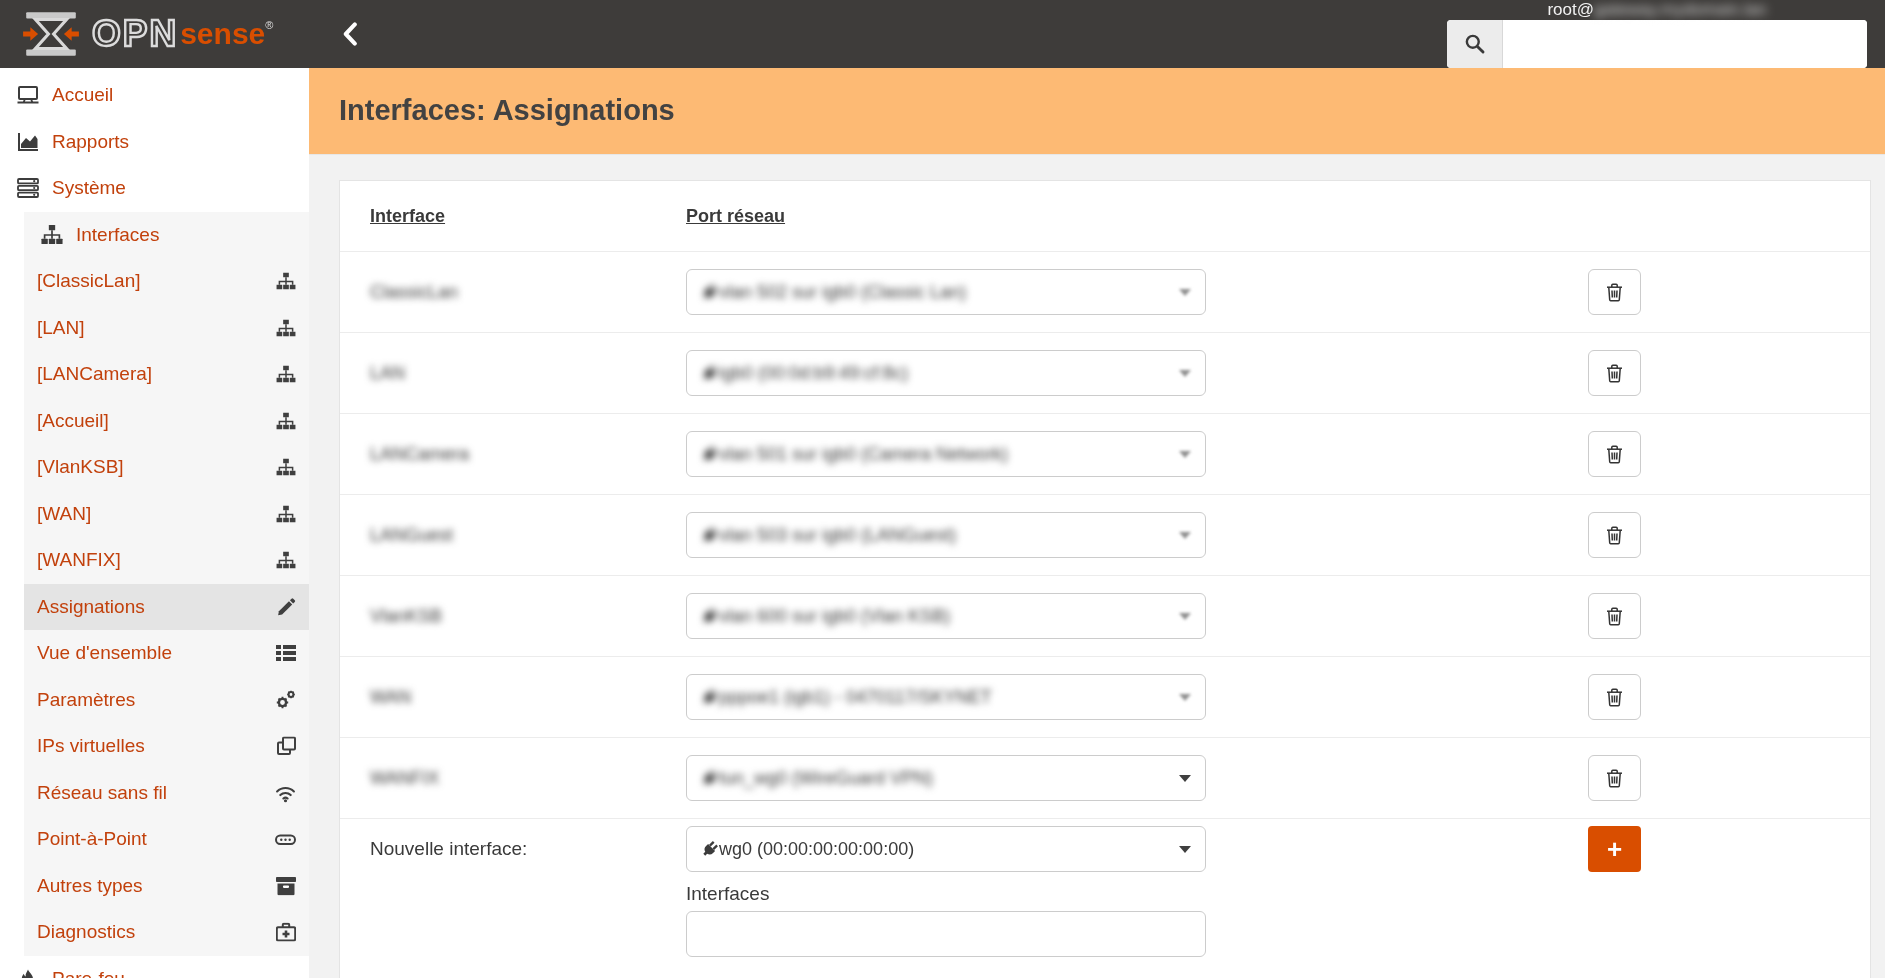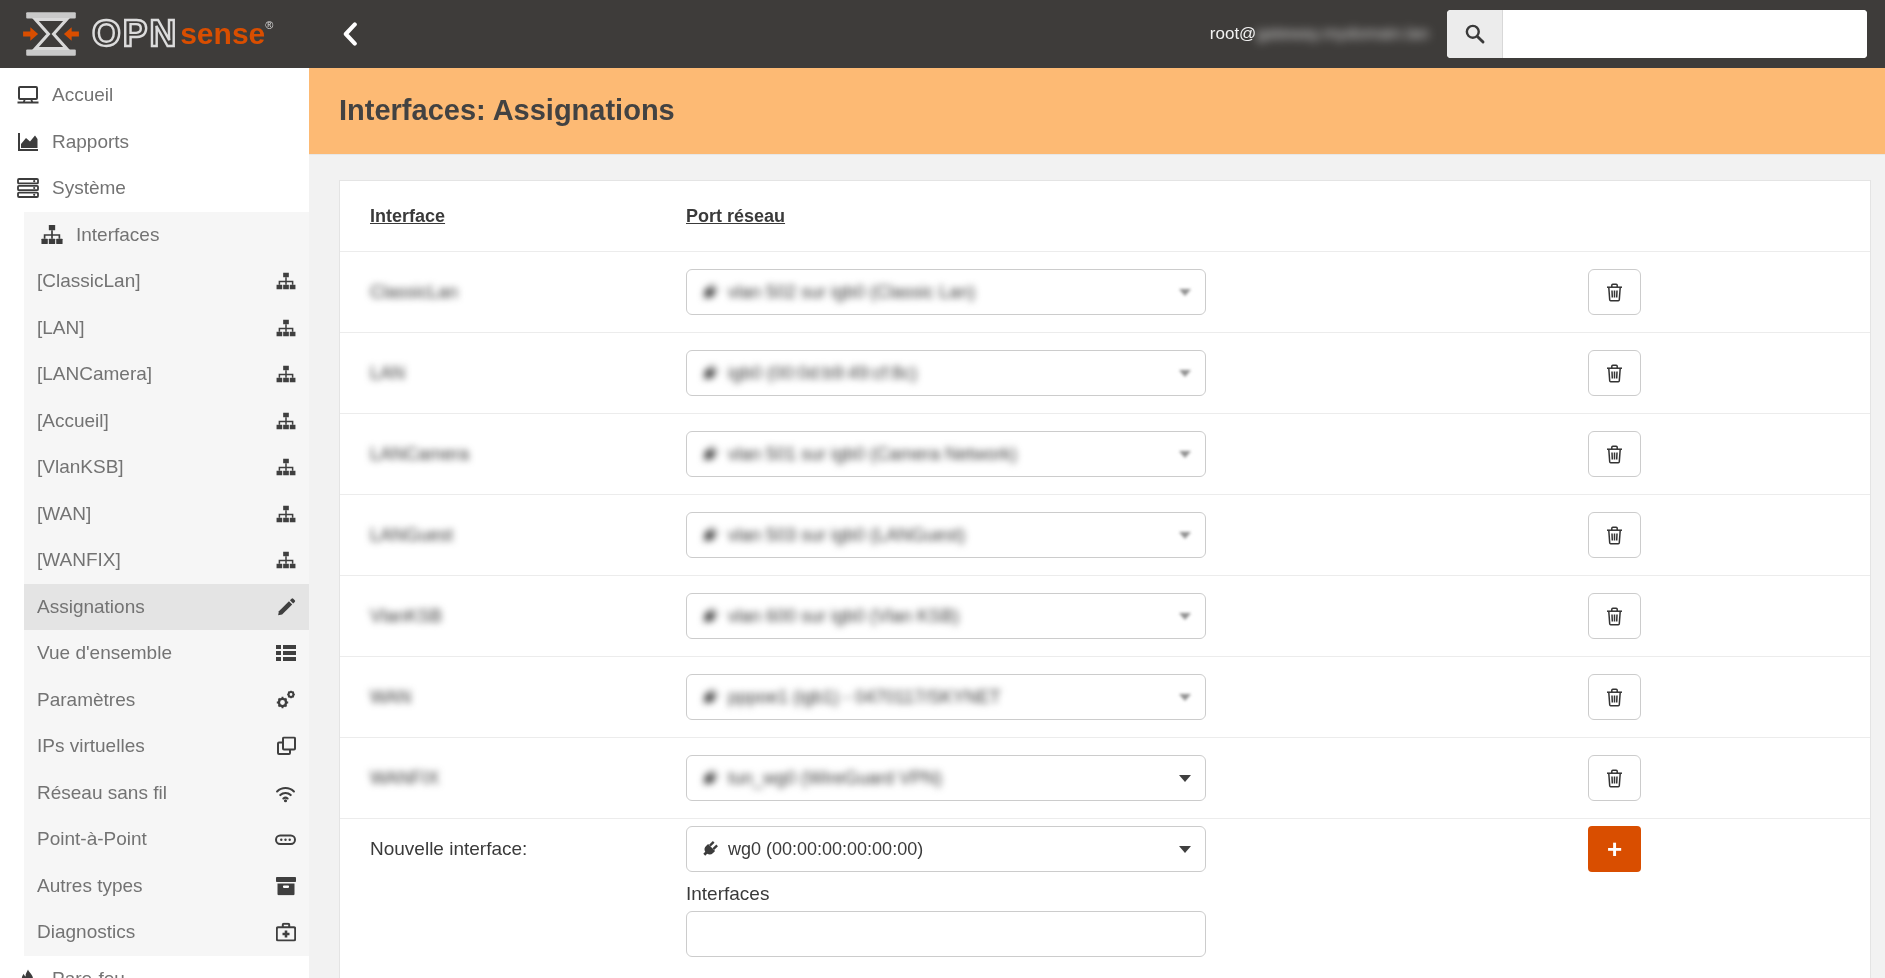--- a/index.html
+++ b/index.html
@@ -12,54 +12,54 @@
   
   .topbar{ position:absolute; top:0; left:0; width:1885px; height:68px;
     background:#3e3c3a; display:flex; align-items:center; z-index:20;gap:28px;}
   .brand{ display:flex; align-items:center; margin-left:20px; }
   .brand-logo{ margin-right:10px; }
   .brand-opn{ font-size:37px; font-weight:bold; letter-spacing:2px;
     color:#dcdcdc; -webkit-text-fill-color:transparent; -webkit-text-stroke:2.4px #dcdcdc; }
   .brand-sense{ font-size:30px; font-weight:bold; color:#d94e00; margin-left:2px; }
   .brand-reg{ color:#ddd; font-size:11px; align-self:flex-start; margin-top:8px; }
   .collapse-btn{ margin-left:40px; cursor:pointer; display:flex; align-items:center; }
-  .topbar-right{ margin-left:auto; display:flex; align-items:center; }
+  .topbar-right{ margin-left:auto; display:flex; align-items:center;flex-direction:column; }
   .user{ color:#f2f2f2; font-size:17px; white-space:nowrap; }
   .user-host{ filter:blur(5px); opacity:.8; }
   .search-group{ display:flex; margin-left:18px; margin-right:18px;
     width:420px; height:48px; border-radius:4px; overflow:hidden; background:#fff;}
   .search-addon{ width:56px; background:#ececec; border-right:1px solid #d8d8d8;
     display:flex; align-items:center; justify-content:center; }
   .search-input{ flex:1; border:none; background:#fff; font-size:17px; padding:0 12px; outline:none;
     font-family:"Liberation Sans", sans-serif;}
   
   .sidebar{ position:absolute; top:68px; left:0; width:309px; height:910px;
     background:#fff; padding-top:4px; }
   .nav-item{ height:46.5px; display:flex; align-items:center; font-size:19px;
-    color:#737373; padding-left:13px; position:relative; cursor:pointer; }
+    color:#c2410c; padding-left:13px; position:relative; cursor:pointer; }
   .nav-item .mi{ width:30px; display:flex; justify-content:center; margin-right:9px; }
   .nav-sub{ }
   .right-icon{ position:absolute; right:13px; top:50%; transform:translateY(-50%);
     display:flex; }
   .section{ background:#f6f6f6;margin-left:24px; }
   .nav-item.active{ background:#e4e4e4; }
   
   .main{ position:absolute; left:309px; top:68px; width:1576px; height:910px; }
   .page-head{ background:#fdba74; height:87px; border-bottom:1px solid #e7e7e7; }
   h1{ margin:0; padding:26px 0 0 30px; font-size:29px; font-weight:bold; color:#424242; }
   .panel{ margin:25px 14px 0 30px; background:#fff; border:1px solid #e4e4e4;
     min-height:810px; }
   .grid-row{ display:grid; grid-template-columns:30px 316px 520px 382px 53px 1fr;
     align-items:center; }
   .thead{ height:70px; font-weight:bold; font-size:18px; color:#3a3a3a;text-decoration:underline; }
   .trow{ height:81px; border-top:1px solid #ececec; }
   .iface-name{ grid-column:2; font-size:18px; color:#3a3a3a; filter:blur(3.5px); }
   .select{ grid-column:3; height:46px; border:1px solid #ccc; border-radius:6px;
     background:#fff; display:flex; align-items:center; padding:0 14px; cursor:pointer; }
-  .select-content{ display:flex; align-items:center; gap:9px; font-size:18px; color:#3a3a3a; }
+  .select-content{ display:flex; align-items:center; font-size:18px; color:#3a3a3a; }
   .blurred{ filter:blur(3.5px); }
   .caret{ width:0; height:0; border-left:6px solid transparent; border-right:6px solid transparent;
     border-top:7px solid #3f3f3f; margin-left:auto; }
   .caret.muted{ border-top-color:#8f8f8f; filter:blur(1.5px); }
   .trash-btn{ grid-column:5; width:53px; height:46px; border:1px solid #ccc; border-radius:6px;
     background:#fff; display:flex; align-items:center; justify-content:center; cursor:pointer; padding:0;}
   .new-row{ border-top:1px solid #ececec; padding:7px 0 30px 0; align-items:start; }
   .new-label{ grid-column:2; grid-row:1; font-size:19px; color:#3a3a3a; line-height:46px; }
   .new-row .select{ grid-row:1; }
   .desc-label{ grid-column:3; grid-row:2; margin-top:11px; font-size:19px; color:#3a3a3a; }

